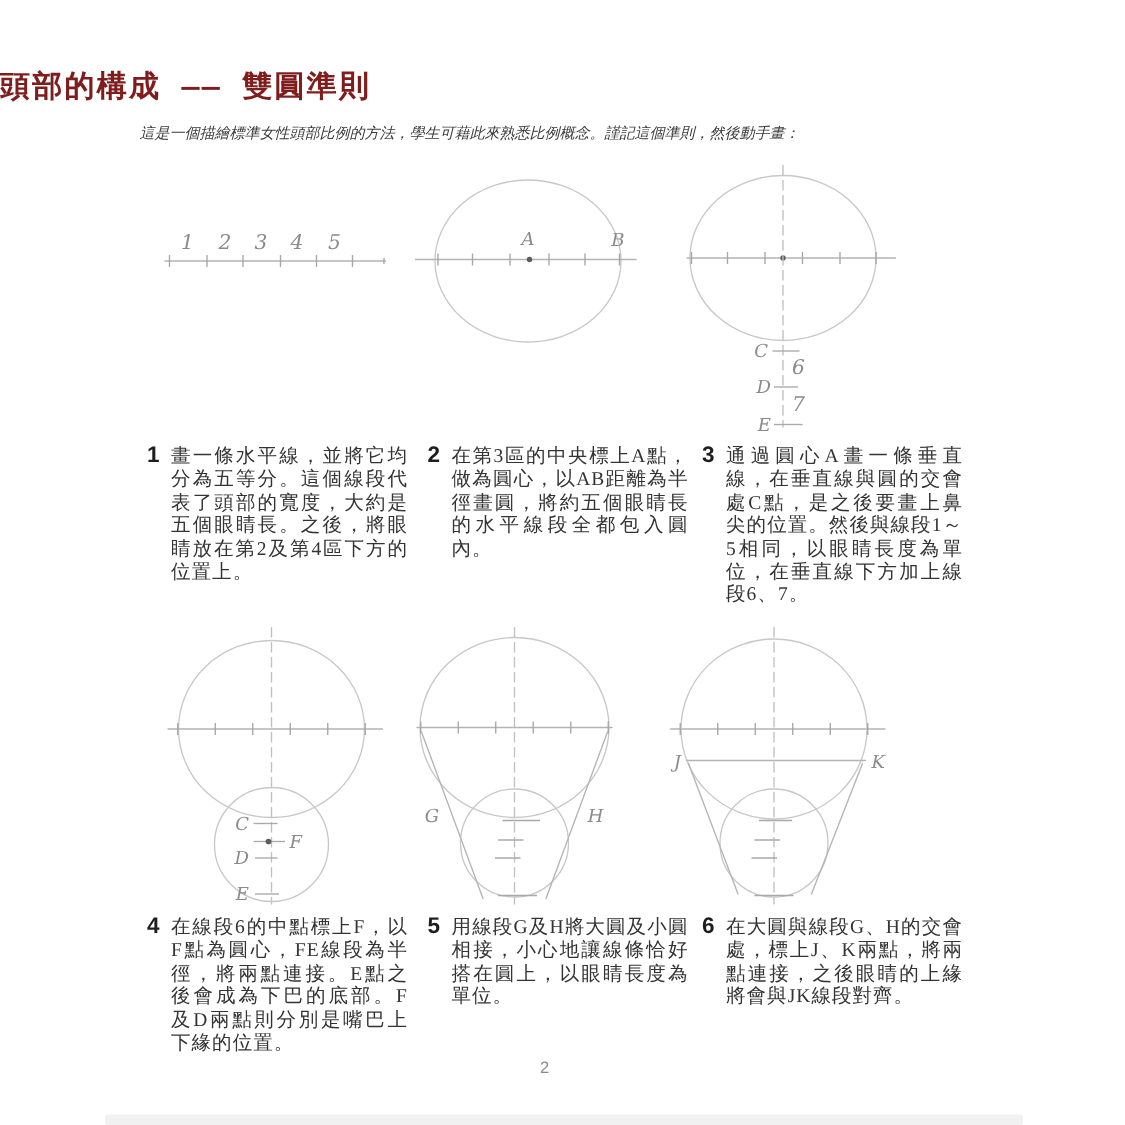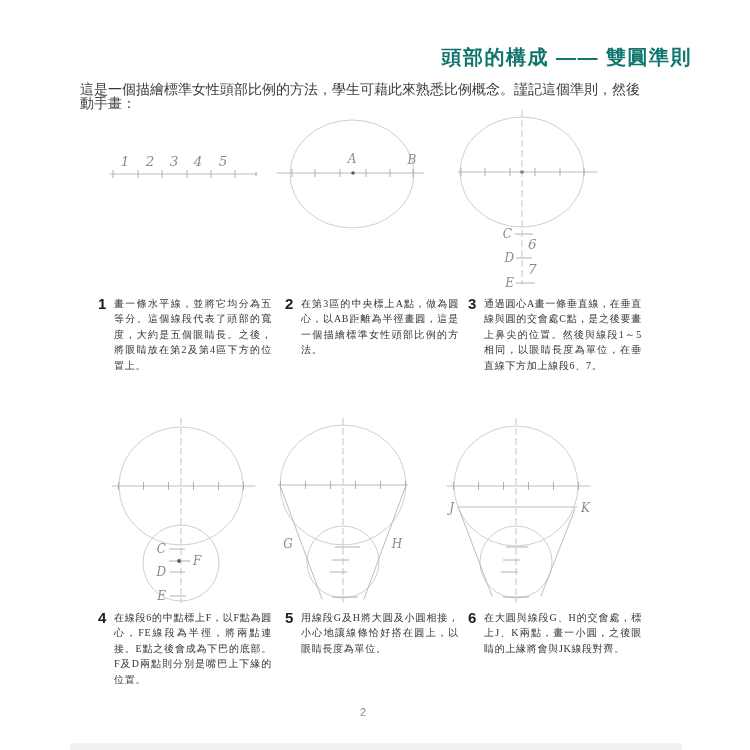--- a/index.html
+++ b/index.html
@@ -1,48 +1,48 @@
 <!DOCTYPE html>
 <html><head>
 <meta charset="utf-8">
 <style>
   html,body{margin:0;padding:0;background:#ffffff;}
   .page{
     position:relative;width:750px;height:750px;background:#ffffff;
     font-family:"Liberation Serif","DejaVu Serif",serif;color:#2e2e2e;overflow:hidden;
   }
   .title{
-    position:absolute;left:0;top:44px;width:692px;text-align:right;
-    font-family:Liberation Sans, sans-serif;
-    font-weight:bold;font-size:20px;letter-spacing:1.5px;color:#0f766e;
+    position:absolute;left:0;top:44px;width:692px;text-align:left;
+    font-family:Liberation Mono, monospace;
+    font-weight:bold;font-size:20px;letter-spacing:1.5px;color:#7f1d1d;
   }
   .intro{
-    position:absolute;left:80px;top:83px;width:560px;
-    font-size:14px;letter-spacing:0px;color:#3a3a3a;line-height:14px;
+    position:absolute;left:93px;top:83px;width:560px;
+    font-size:10px;letter-spacing:0px;color:#3a3a3a;line-height:14px;font-style:italic;
   }
   .fig{position:absolute;}
   .fig svg{display:block;overflow:visible;}
   .pencil{stroke:#b4b4b4;stroke-width:0.9;fill:none;stroke-linecap:round;}
   .pencil-light{stroke:#c8c8c8;stroke-width:0.9;fill:none;}
   .tick{stroke:#a6a6a6;stroke-width:0.9;fill:none;}
   .vline{stroke:#c0c0c0;stroke-width:0.9;fill:none;stroke-dasharray:7 3;}
   .dashmark{stroke:#a9a9a9;stroke-width:0.9;fill:none;}
   .dotpt{fill:#5d5d5d;stroke:none;}
   .figlabel{
     font-family:"DejaVu Serif","Liberation Serif",serif;font-style:italic;
     font-size:12px;fill:#8b8b8b;
   }
   .figlabel.num{font-size:13.5px;}
   .caption{position:absolute;display:flex;align-items:flex-start;}
   .step-num{
     font-family:"Liberation Sans","DejaVu Sans",sans-serif;font-weight:bold;
     font-size:15px;color:#1e1e1e;width:14px;flex:0 0 14px;line-height:15px;
   }
   .step-text{
-    margin:0 0 0 2px;width:158px;font-size:10px;line-height:15.4px;
+    margin:0 0 0 2px;width:158px;font-size:13px;line-height:15.4px;
     letter-spacing:0.7px;text-align:justify;color:#333;
   }
   .page-number{
     position:absolute;left:0;top:706px;width:726px;text-align:center;
     font-size:11px;color:#8a8a8a;font-family:"Liberation Sans",sans-serif;
   }
   .page-edge{
     position:absolute;left:70px;top:743px;width:612px;height:7px;
     background:#f1f1f1;border-radius:2px;
   }
@@ -146,36 +146,36 @@
       <path class="dashmark" d="M61 134 H83 M58 147 H75 M56 159 H73 M58 184 H84"></path>
     </svg>
   </div>
 
   <div class="caption" style="left:98px;top:296px">
     <span class="step-num">1</span>
     <p class="step-text">畫一條水平線，並將它均分為五等分。這個線段代表了頭部的寬度，大約是五個眼睛長。之後，將眼睛放在第2及第4區下方的位置上。</p>
   </div>
   <div class="caption" style="left:285px;top:296px">
     <span class="step-num">2</span>
-    <p class="step-text">在第3區的中央標上A點，做為圓心，以AB距離為半徑畫圓，這是一個描繪標準女性頭部比例的方法。</p>
+    <p class="step-text">在第3區的中央標上A點，做為圓心，以AB距離為半徑畫圓，將約五個眼睛長的水平線段全都包入圓內。</p>
   </div>
   <div class="caption" style="left:468px;top:296px">
     <span class="step-num">3</span>
     <p class="step-text">通過圓心A畫一條垂直線，在垂直線與圓的交會處C點，是之後要畫上鼻尖的位置。然後與線段1～5相同，以眼睛長度為單位，在垂直線下方加上線段6、7。</p>
   </div>
 
   <div class="caption" style="left:98px;top:610px">
     <span class="step-num">4</span>
     <p class="step-text">在線段6的中點標上F，以F點為圓心，FE線段為半徑，將兩點連接。E點之後會成為下巴的底部。F及D兩點則分別是嘴巴上下緣的位置。</p>
   </div>
   <div class="caption" style="left:285px;top:610px">
     <span class="step-num">5</span>
     <p class="step-text">用線段G及H將大圓及小圓相接，小心地讓線條恰好搭在圓上，以眼睛長度為單位。</p>
   </div>
   <div class="caption" style="left:468px;top:610px">
     <span class="step-num">6</span>
-    <p class="step-text">在大圓與線段G、H的交會處，標上J、K兩點，畫一小圓，之後眼睛的上緣將會與JK線段對齊。</p>
+    <p class="step-text">在大圓與線段G、H的交會處，標上J、K兩點，將兩點連接，之後眼睛的上緣將會與JK線段對齊。</p>
   </div>
 
   <div class="page-number">2</div>
   <div class="page-edge"></div>
 
 </div>
 
 </body></html>

